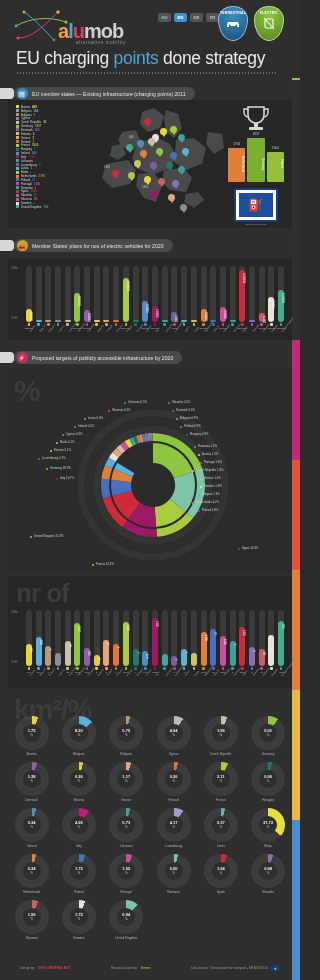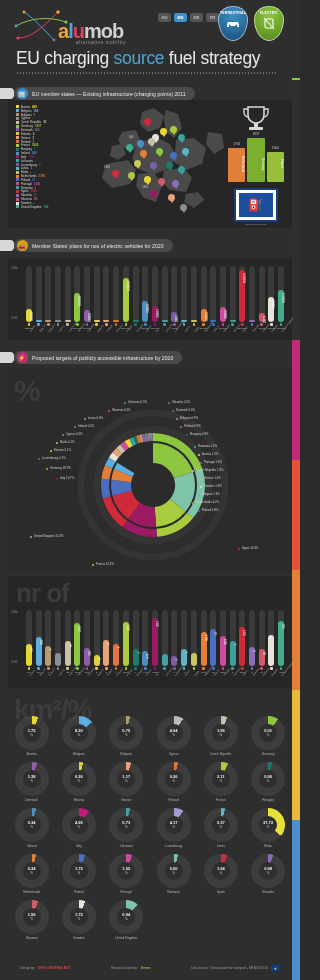--- a/index.html
+++ b/index.html
@@ -198,21 +198,21 @@
         <div class="gly">
           <svg width="14" height="13" viewBox="0 0 14 13">
             <rect x="3" y="2" width="8" height="9" rx="1.5" fill="none" stroke="#fff" stroke-width="1.1"></rect>
             <path d="M2 1 L12 12" stroke="#fff" stroke-width="1.1"></path>
           </svg>
         </div>
       </div>
     </div>
 
     <div class="title">
-      <span>EU charging </span><span class="hl">source</span><span> fuel strategy</span>
+      <span>EU charging </span><span class="hl">points</span><span> done strategy</span>
     </div>
     <div class="dots"></div>
   </div>
 
   <div class="tab-stub" style="top:88px"></div>
   <div class="chip" style="left:14px; top:87px">
     <div class="bul" style="background:#2f8fd0">🏢</div>
     <div class="txt">EU member states — Existing infrastructure (charging points) 2011</div>
   </div>
 

